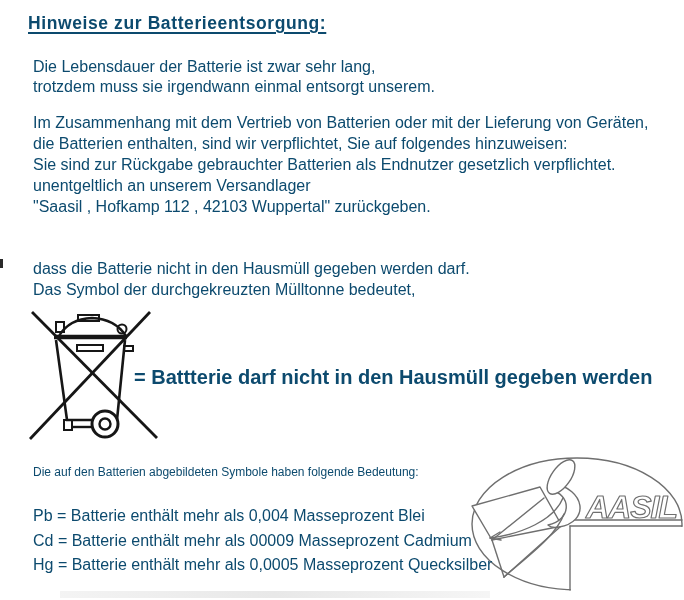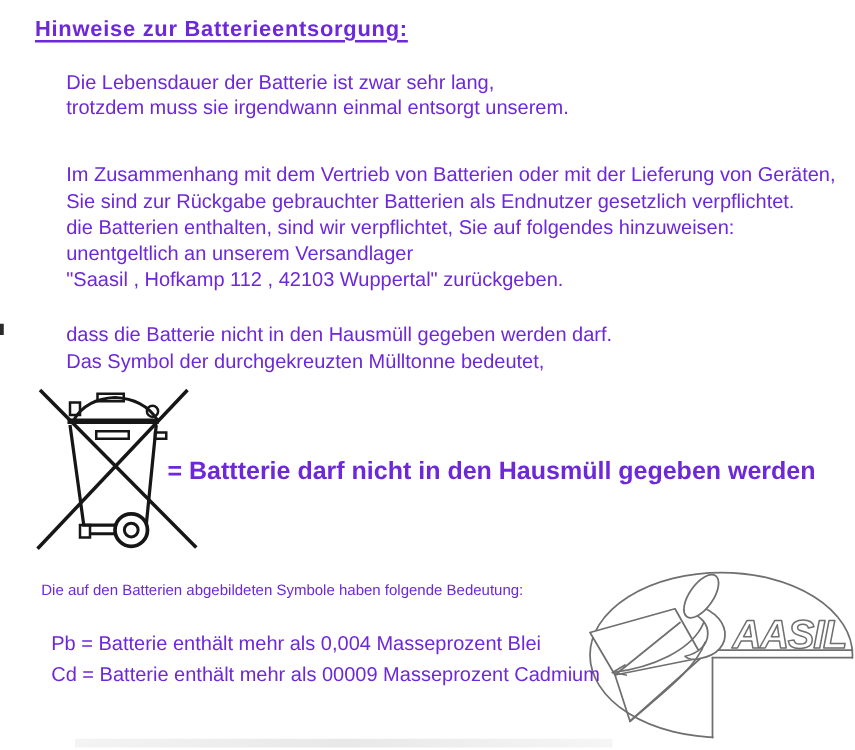--- a/index.html
+++ b/index.html
@@ -1,36 +1,36 @@
 <!DOCTYPE html>
 <html><head>
 <meta charset="utf-8">
 <style>
   html,body{margin:0;padding:0;background:#fff;}
   #page{
     position:relative;width:684px;height:600px;background:#ffffff;overflow:hidden;
-    font-family:"Liberation Sans", sans-serif;color:#6d28d9;
+    font-family:"Liberation Sans", sans-serif;color:#0c4a6e;
   }
   .abs{position:absolute;}
-  .line{white-space:nowrap;margin-left:20px;}
+  .line{white-space:nowrap;}
   #doc-title{
     left:28px;top:13px;font-size:17.5px;font-weight:700;letter-spacing:.6px;
     text-decoration:underline;text-decoration-thickness:2px;text-underline-offset:3px;
     z-index:2;
   }
   .para{font-size:16px;z-index:2;}
   #para-lifespan{left:33px;top:57px;line-height:20px;}
-  #para-obligation{left:33px;top:130px;line-height:21px;}
+  #para-obligation{left:33px;top:112px;line-height:21px;}
   #para-symbol-meaning{left:33px;top:258px;line-height:21px;}
   #bin-symbol{left:22px;top:303px;z-index:2;}
   #bin-label{
     left:134px;top:366px;font-size:20px;font-weight:700;white-space:nowrap;z-index:2;
   }
   #legend-intro{left:33px;top:465px;font-size:12px;z-index:2;}
-  #legend-items{left:21px;top:504px;font-size:16px;line-height:24.5px;z-index:2;}
+  #legend-items{left:33px;top:504px;font-size:16px;line-height:24.5px;z-index:2;}
   #watermark{left:460px;top:432px;z-index:1;}
   #scan-speck{left:0;top:259px;width:3px;height:9px;background:#2a2a2a;z-index:0;}
   #scan-artifact{
     left:60px;top:591px;width:430px;height:7px;z-index:0;
     background:linear-gradient(90deg,rgba(160,160,160,.12),rgba(150,150,150,.22),rgba(160,160,160,.10));
   }
 </style>
 </head>
 <body>
 
@@ -38,22 +38,22 @@
 
   <div class="abs" id="doc-title">Hinweise zur Batterieentsorgung:</div>
 
   <div class="abs para" id="para-lifespan">
     <div class="line">Die Lebensdauer der Batterie ist zwar sehr lang,</div>
     <div class="line"> trotzdem muss sie irgendwann einmal entsorgt unserem.</div>
   </div>
 
   <div class="abs para" id="para-obligation">
     <div class="line">Im Zusammenhang mit dem Vertrieb von Batterien oder mit der Lieferung von Geräten,</div>
+    <div class="line">die Batterien enthalten, sind wir verpflichtet, Sie auf folgendes hinzuweisen:</div>
     <div class="line">Sie sind zur Rückgabe gebrauchter Batterien als Endnutzer gesetzlich verpflichtet.</div>
-    <div class="line">die Batterien enthalten, sind wir verpflichtet, Sie auf folgendes hinzuweisen:</div>
     <div class="line">unentgeltlich an unserem Versandlager</div>
     <div class="line">"Saasil , Hofkamp 112 , 42103 Wuppertal" zurückgeben.</div>
   </div>
 
   <div class="abs para" id="para-symbol-meaning">
     <div class="line">dass die Batterie nicht in den Hausmüll gegeben werden darf.</div>
     <div class="line">Das Symbol der durchgekreuzten Mülltonne bedeutet,</div>
   </div>
 
   <div class="abs" id="bin-symbol">
@@ -87,20 +87,21 @@
     </svg>
   </div>
 
   <div class="abs" id="bin-label">= Battterie darf nicht in den Hausmüll gegeben werden</div>
 
   <div class="abs" id="legend-intro">Die auf den Batterien abgebildeten Symbole haben folgende Bedeutung:</div>
 
   <div class="abs" id="legend-items">
     <div class="line">Pb = Batterie enthält mehr als 0,004 Masseprozent Blei</div>
     <div class="line">Cd = Batterie enthält mehr als 00009 Masseprozent Cadmium</div>
+    <div class="line">Hg = Batterie enthält mehr als 0,0005 Masseprozent Quecksilber</div>
   </div>
 
   <div class="abs" id="watermark">
     <svg width="224" height="168" viewBox="0 0 224 168" fill="none" xmlns="http://www.w3.org/2000/svg" stroke="#6f6f6f" stroke-width="1.4" stroke-linejoin="round" stroke-linecap="round">
 
       <ellipse cx="117" cy="92" rx="105" ry="66"></ellipse>
 
       <rect x="110.8" y="94.8" width="114" height="74" fill="#ffffff" stroke="none"></rect>
       <line x1="110" y1="94" x2="110" y2="158"></line>
       <line x1="110" y1="94" x2="222" y2="94"></line>

